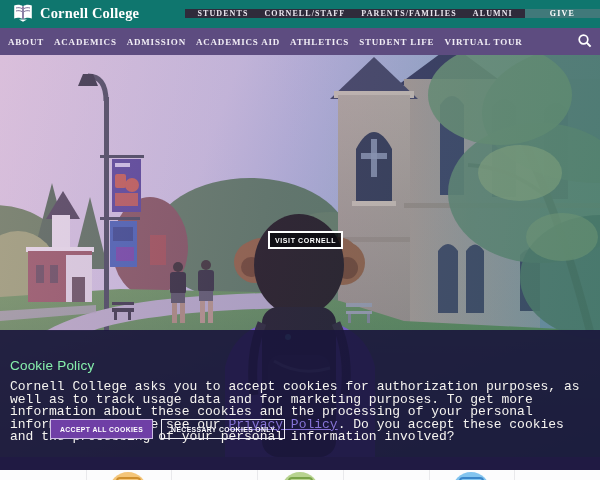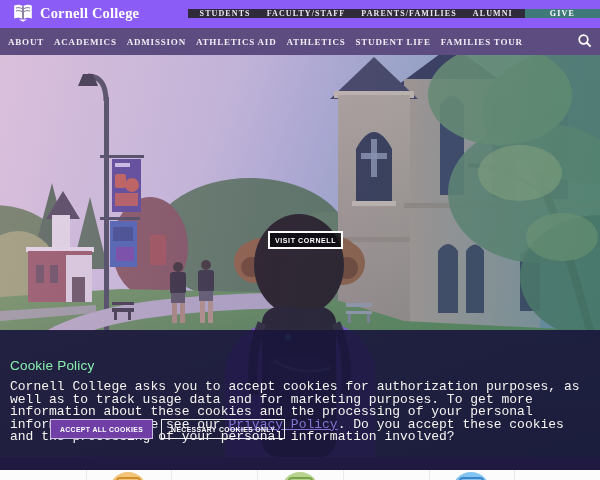--- a/index.html
+++ b/index.html
@@ -1,19 +1,19 @@
 <!DOCTYPE html>
 <html><head>
 <meta charset="utf-8">
 <style>
   html,body{margin:0;padding:0;background:#111;}
   .page{position:relative;width:600px;height:480px;overflow:hidden;background:#5d4c80;font-family:"Liberation Sans",sans-serif;}
 
   
-  .topbar{position:absolute;top:0;left:0;width:600px;height:28px;background:#8b5cf6;}
+  .topbar{position:absolute;top:0;left:0;width:600px;height:28px;background:#0f766e;}
   .logo{position:absolute;left:12px;top:3px;display:flex;align-items:center;gap:6px;cursor:pointer;}
   .logo-text{color:#ffffff;font-family:"Liberation Serif",serif;font-size:14.5px;font-weight:bold;letter-spacing:.2px;}
   .top-right{position:absolute;right:0;top:2px;height:22px;display:flex;align-items:center;}
   .utility{display:flex;align-items:center;background:#2f2b3b;padding:0 4px;}
   .utility .ulink{color:#ece8f0;font-family:"Liberation Serif",serif;font-size:8px;font-weight:bold;letter-spacing:1.1px;padding:0 8px;cursor:pointer;white-space:nowrap;}
   .give{display:flex;align-items:center;background:#40797a;color:#ffffff;font-family:"Liberation Serif",serif;font-size:8px;font-weight:bold;letter-spacing:1.2px;padding:0 25px;cursor:pointer;}
 
   
   .mainnav{position:absolute;top:28px;left:0;width:484px;height:27px;background:#5d4c80;display:flex;align-items:center;padding-left:8px;box-sizing:border-box;}
   .mainnav .nlink{color:#f1edf5;font-family:"Liberation Serif",serif;font-size:9px;font-weight:bold;letter-spacing:.8px;margin-right:10px;cursor:pointer;white-space:nowrap;}
@@ -59,36 +59,36 @@
         <path d="M11,3.2 C8.6,1.4 4.6,1.2 2.2,2.6 L2.2,15.6 C4.6,14.2 8.6,14.4 11,16.2 C13.4,14.4 17.4,14.2 19.8,15.6 L19.8,2.6 C17.4,1.2 13.4,1.4 11,3.2 Z" fill="#ffffff"></path>
         <line x1="11" y1="3.2" x2="11" y2="16.2" stroke="#5d4c80" stroke-width="1.4"></line>
         <path d="M4,5 C6,4.4 8.5,4.6 10,5.6 M4,8 C6,7.4 8.5,7.6 10,8.6 M12,5.6 C13.5,4.6 16,4.4 18,5 M12,8.6 C13.5,7.6 16,7.4 18,8" stroke="#5d4c80" stroke-width=".8" fill="none"></path>
         <path d="M7,16.5 L11,18.8 L15,16.5" fill="#ffffff"></path>
       </svg>
       <span class="logo-text">Cornell College</span>
     </div>
     <div class="top-right">
       <nav class="utility">
         <span class="ulink">STUDENTS</span>
-        <span class="ulink">FACULTY/STAFF</span>
+        <span class="ulink">CORNELL/STAFF</span>
         <span class="ulink">PARENTS/FAMILIES</span>
         <span class="ulink">ALUMNI</span>
       </nav>
       <span class="give">GIVE</span>
     </div>
   </header>
 
   <nav class="mainnav">
     <span class="nlink">ABOUT</span>
     <span class="nlink">ACADEMICS</span>
     <span class="nlink">ADMISSION</span>
-    <span class="nlink">ATHLETICS AID</span>
+    <span class="nlink">ACADEMICS AID</span>
     <span class="nlink">ATHLETICS</span>
     <span class="nlink">STUDENT LIFE</span>
-    <span class="nlink">FAMILIES TOUR</span>
+    <span class="nlink">VIRTUAL TOUR</span>
   </nav>
   <svg class="search" viewBox="0 0 16 16">
     <circle cx="6.5" cy="6.5" r="4.3" fill="none" stroke="#ffffff" stroke-width="1.7"></circle>
     <line x1="9.8" y1="9.8" x2="13.6" y2="13.6" stroke="#ffffff" stroke-width="2"></line>
   </svg>
 
   <div class="hero">
     <svg width="600" height="402" viewBox="0 0 600 402">
       <defs>
         <linearGradient id="sky" x1="0" y1="0" x2="1" y2="0.25">

